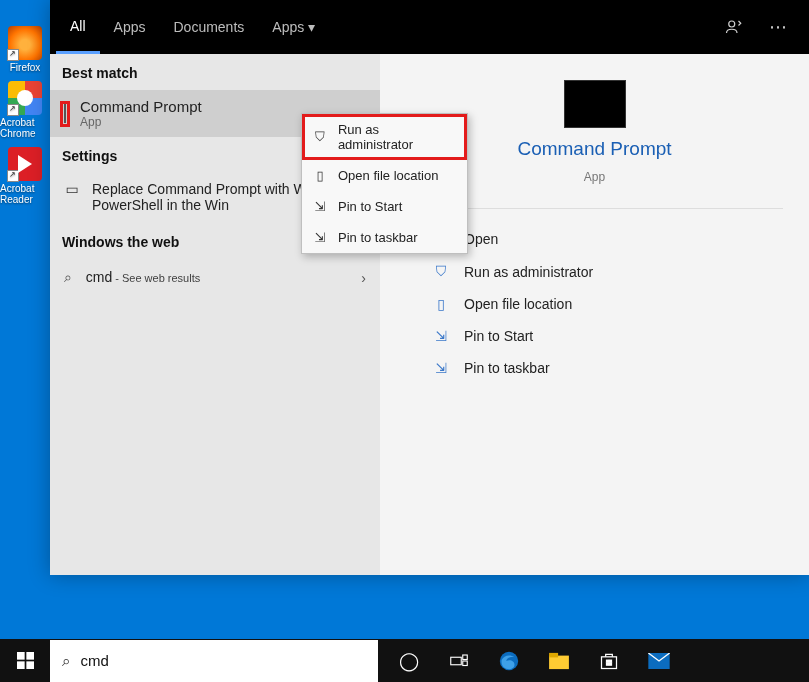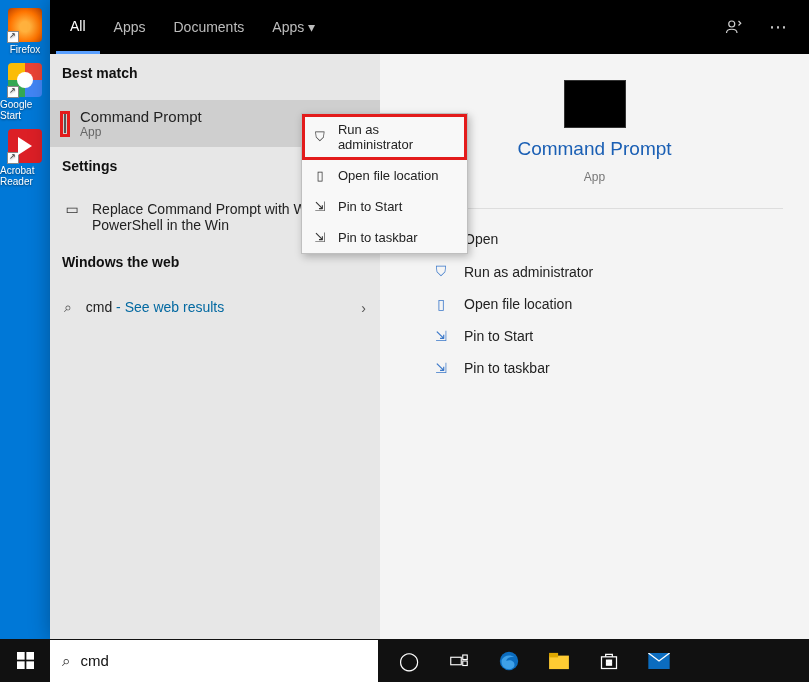--- a/index.html
+++ b/index.html
@@ -1,45 +1,45 @@
 <!DOCTYPE html>
 <html><head>
 <meta charset="utf-8">
 <style>
 * { margin:0; padding:0; box-sizing:border-box; font-family:"Segoe UI",Arial,sans-serif; }
 body { width:809px; height:682px; overflow:hidden; background:#0078d7; position:relative; }
 
 
-.desktop { position:absolute; left:0; top:0; width:70px; height:639px; background:#0078d7; }
+.desktop { position:absolute; left:0; top:18px; width:70px; height:639px; background:#0078d7; }
 .di { width:50px; display:flex; flex-direction:column; align-items:center; color:#fff; font-size:10px; margin-top:8px; text-shadow:0 1px 2px rgba(0,0,0,.5); }
 .di .ic { width:34px; height:34px; border-radius:4px; margin-bottom:2px; position:relative; }
 .ff { background:radial-gradient(circle at 50% 55%,#ffb13d 20%,#ff7400 60%,#b53d00); }
 .ch { background:conic-gradient(#ea4335 0 90deg,#4285f4 90deg 180deg,#34a853 180deg 270deg,#fbbc05 270deg 360deg); border-radius:50%; }
 .ch::after{content:"";position:absolute;inset:9px;background:#fff;border-radius:50%;}
 .ad { background:#dc1f26; display:flex; align-items:center; justify-content:center; }
 .ad::after{content:"";width:14px;height:18px;background:#fff;clip-path:polygon(0 0,100% 50%,0 100%);}
 .di .sc { position:absolute; left:-1px; bottom:-1px; width:12px; height:12px; background:#fff; border:1px solid #888; }
 .di .sc::after{content:"↗";font-size:8px;position:absolute;left:1px;top:-1px;color:#333;}
 
 
-.start { position:absolute; left:50px; top:0; width:759px; height:639px; background:#f2f2f2; display:flex; box-shadow:0 0 20px rgba(0,0,0,.3); }
+.start { position:absolute; left:50px; top:0; width:759px; height:575px; background:#f2f2f2; display:flex; box-shadow:0 0 20px rgba(0,0,0,.3); }
 .left { width:330px; background:#e7e7e7; display:flex; flex-direction:column; }
 .tabs { height:54px; background:#000; color:#bdbdbd; display:flex; align-items:center; padding:0 6px; font-size:14px; }
 .tab { padding:0 14px; height:54px; display:flex; align-items:center; cursor:pointer; }
 .tab.act { color:#fff; border-bottom:3px solid #5aa0ff; }
-.section { font-weight:600; font-size:14px; padding:11px 12px 19px; color:#111; }
+.section { font-weight:600; font-size:14px; padding:11px 12px 9px; color:#111; }
 .match { background:#cfcfcf; display:flex; align-items:center; padding:8px 10px; gap:10px; }
 .redbox { border:3px solid #e31b1b; padding:1px; }
 .thumb { width:32px; height:26px; background:#000; border:1px solid #555; }
 .match .tt { font-size:15px; color:#222; }
 .match .st { font-size:12px; color:#666; }
 .setitem { display:flex; align-items:flex-start; padding:8px 12px 10px 12px; gap:10px; font-size:14px; color:#222; }
 .setitem .ic { flex:0 0 20px; text-align:center; color:#333; }
 .webrow { display:flex; align-items:center; justify-content:space-between; padding:10px 14px; font-size:14px; color:#222; }
-.webrow .sc { color:#0369a1; font-size:14px; }
+.webrow .sc { color:#404040; font-size:11px; }
 .webrow .chv { color:#555; }
 
 
 .right { flex:1; background:#f4f4f4; display:flex; flex-direction:column; }
 .rtabs { height:54px; background:#000; display:flex; align-items:center; justify-content:flex-end; gap:10px; padding-right:14px; color:#cfcfcf; }
 .rtabs .g { font-size:18px; padding:6px 8px; cursor:pointer; }
 .rbody { padding:26px 26px 0 26px; }
 .hero { display:flex; flex-direction:column; align-items:center; gap:10px; padding-bottom:24px; border-bottom:1px solid #ddd; }
 .hero .big { width:62px; height:48px; background:#000; border:1px solid #333; }
 .hero h2 { font-weight:400; font-size:19px; color:#1a5fb4; text-align:center; }
@@ -72,21 +72,21 @@
   <div class="di">
     <div class="ic ff">
         <span class="sc"></span>
       </div>
     <span>Firefox</span>
   </div>
   <div class="di">
     <div class="ic ch">
         <span class="sc"></span>
       </div>
-    <span>Google Start</span>
+    <span>Acrobat Chrome</span>
   </div>
   <div class="di">
     <div class="ic ad">
         <span class="sc"></span>
       </div>
     <span>Acrobat Reader</span>
   </div>
 </div>
 
 <div class="start">

